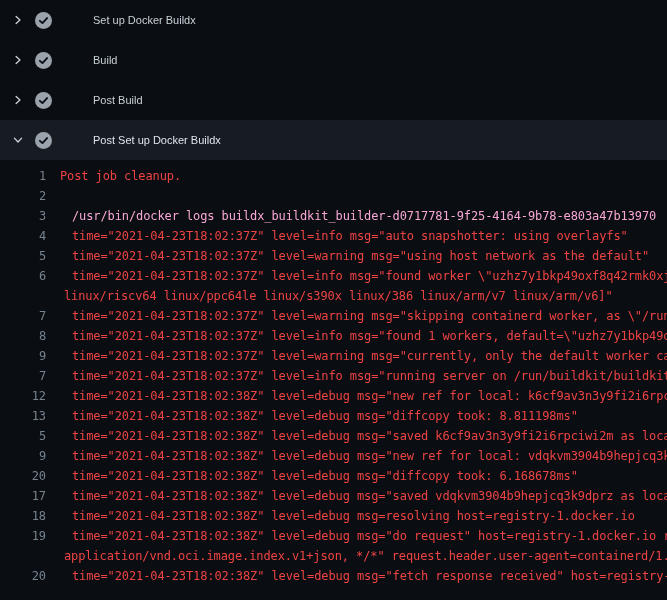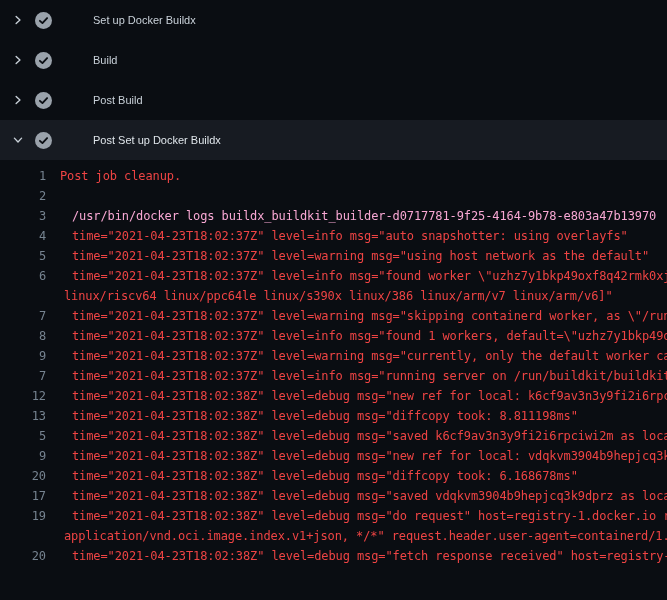--- a/index.html
+++ b/index.html
@@ -122,17 +122,18 @@
       <div class="log-row k-output"><span class="num">7</span><span class="txt">time="2021-04-23T18:02:37Z" level=warning msg="skipping containerd worker, as \"/run</span></div>
       <div class="log-row k-output"><span class="num">8</span><span class="txt">time="2021-04-23T18:02:37Z" level=info msg="found 1 workers, default=\"uzhz7y1bkp49o</span></div>
       <div class="log-row k-output"><span class="num">9</span><span class="txt">time="2021-04-23T18:02:37Z" level=warning msg="currently, only the default worker ca</span></div>
       <div class="log-row k-output"><span class="num">7</span><span class="txt">time="2021-04-23T18:02:37Z" level=info msg="running server on /run/buildkit/buildkit</span></div>
       <div class="log-row k-output"><span class="num">12</span><span class="txt">time="2021-04-23T18:02:38Z" level=debug msg="new ref for local: k6cf9av3n3y9fi2i6rpc</span></div>
       <div class="log-row k-output"><span class="num">13</span><span class="txt">time="2021-04-23T18:02:38Z" level=debug msg="diffcopy took: 8.811198ms"</span></div>
       <div class="log-row k-output"><span class="num">5</span><span class="txt">time="2021-04-23T18:02:38Z" level=debug msg="saved k6cf9av3n3y9fi2i6rpciwi2m as loca</span></div>
       <div class="log-row k-output"><span class="num">9</span><span class="txt">time="2021-04-23T18:02:38Z" level=debug msg="new ref for local: vdqkvm3904b9hepjcq3k</span></div>
       <div class="log-row k-output"><span class="num">20</span><span class="txt">time="2021-04-23T18:02:38Z" level=debug msg="diffcopy took: 6.168678ms"</span></div>
       <div class="log-row k-output"><span class="num">17</span><span class="txt">time="2021-04-23T18:02:38Z" level=debug msg="saved vdqkvm3904b9hepjcq3k9dprz as loca</span></div>
+      <div class="log-row k-output"><span class="num">18</span><span class="txt">time="2021-04-23T18:02:38Z" level=debug msg=resolving host=registry-1.docker.io</span></div>
       <div class="log-row k-output"><span class="num">19</span><span class="txt">time="2021-04-23T18:02:38Z" level=debug msg="do request" host=registry-1.docker.io r</span></div>
       <div class="log-row k-wrap"><span class="num"></span><span class="txt">application/vnd.oci.image.index.v1+json, */*" request.header.user-agent=containerd/1.4</span></div>
       <div class="log-row k-output"><span class="num">20</span><span class="txt">time="2021-04-23T18:02:38Z" level=debug msg="fetch response received" host=registry-</span></div>
     </div>
 </div>
 
 </body></html>

